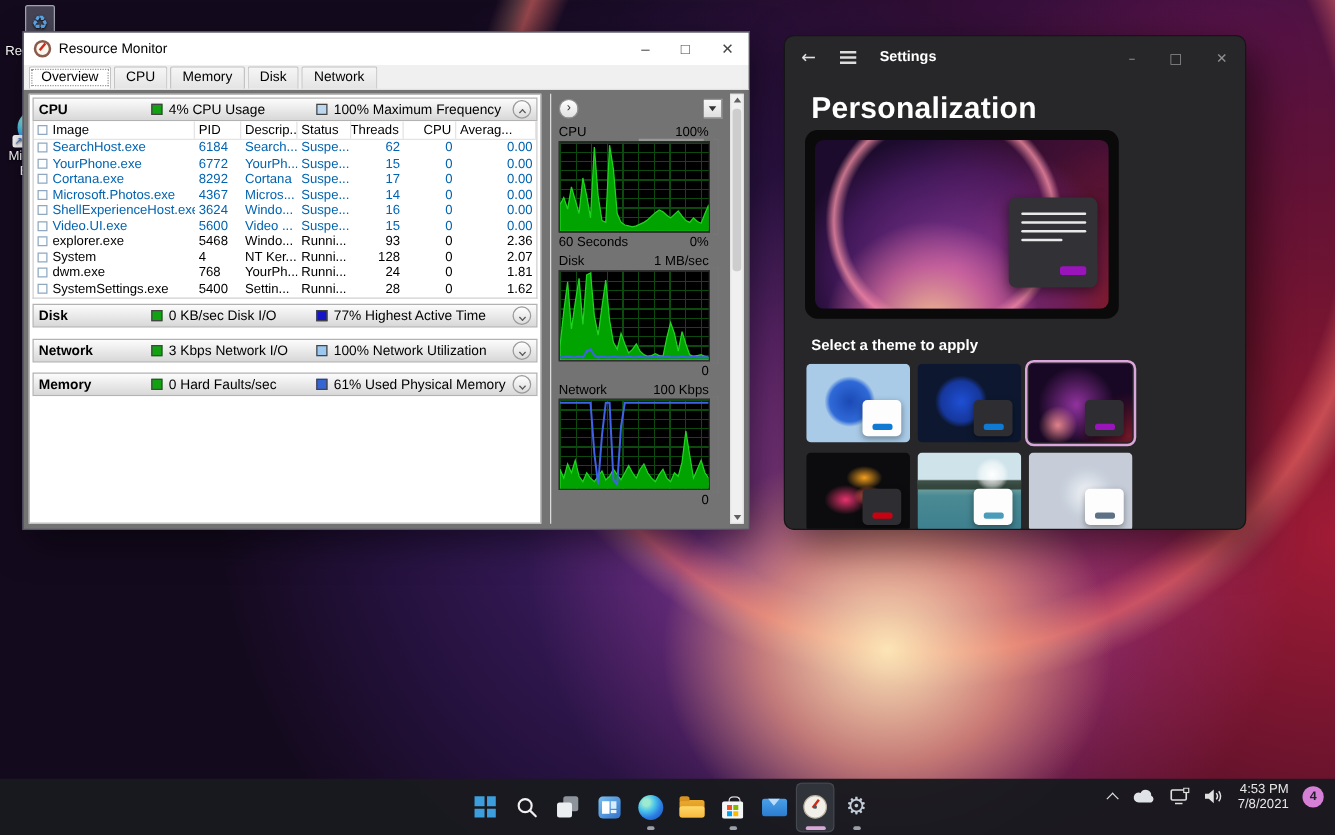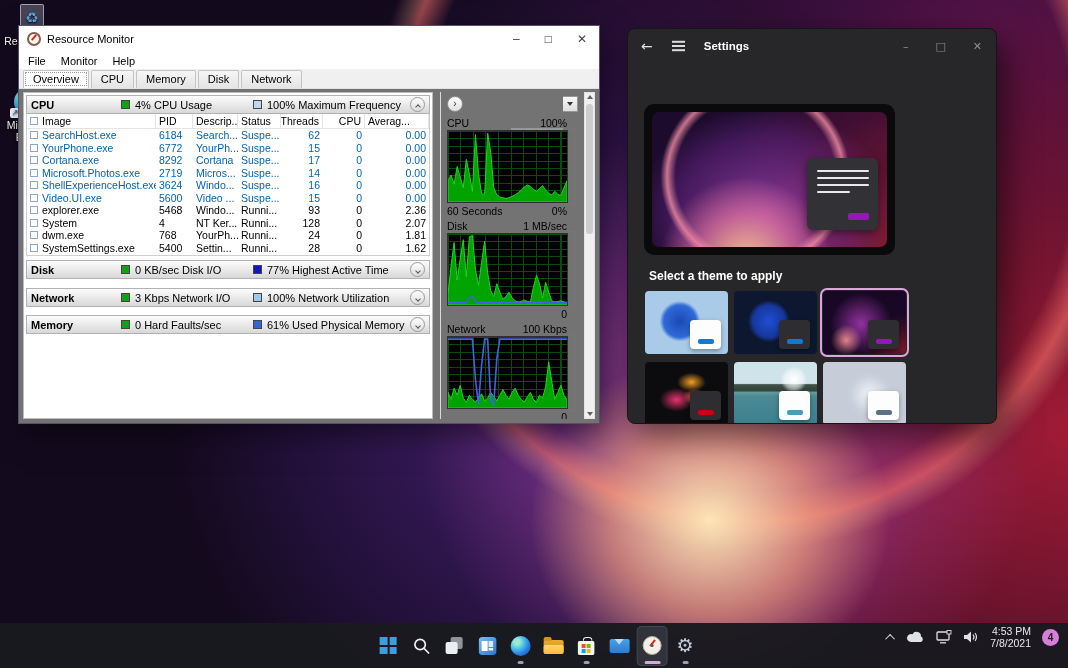--- a/index.html
+++ b/index.html
@@ -196,25 +196,20 @@
   <div class="resmon">
     <div class="rm-titlebar">
       <span class="rm-app-icon"></span>
       <span class="rm-title">Resource Monitor</span>
       <div class="rm-winbtns">
         <span>–</span>
         <span>□</span>
         <span>✕</span>
       </div>
     </div>
-    <div class="rm-menubar" id="rm-menubar">
-        <span class="rm-menu-item">File</span>
-        <span class="rm-menu-item">Monitor</span>
-        <span class="rm-menu-item">Help</span>
-      </div>
     <div class="rm-tabs" id="rm-tabs">
         <div class="rm-tab active">Overview</div>
         <div class="rm-tab">CPU</div>
         <div class="rm-tab">Memory</div>
         <div class="rm-tab">Disk</div>
         <div class="rm-tab">Network</div>
       </div>
     <div class="rm-body">
       <div class="rm-left">
 
@@ -330,21 +325,21 @@
                 <div class="c c6">
                   <span>0.00</span>
                 </div>
               </div>
               <div class="rm-row rm-grid suspended">
                 <div class="c c0">
                   <span class="cb"></span>
                   <span>Microsoft.Photos.exe</span>
                 </div>
                 <div class="c c1">
-                  <span>2719</span>
+                  <span>4367</span>
                 </div>
                 <div class="c c2">
                   <span>Micros...</span>
                 </div>
                 <div class="c c3">
                   <span>Suspe...</span>
                 </div>
                 <div class="c c4">
                   <span>14</span>
                 </div>
@@ -635,20 +630,21 @@
     <div class="st-titlebar">
       <span class="st-back">←</span>
       <span class="st-burger"></span>
       <span class="st-title">Settings</span>
       <div class="st-btns">
         <span>–</span>
         <span>□</span>
         <span>✕</span>
       </div>
     </div>
+    <div class="st-page-title">Personalization</div>
 
     <div class="preview-card">
       <div class="preview-img">
         <div class="preview-mini">
           <span class="pl" style="top:12px; width:52px;"></span>
           <span class="pl" style="top:19px; width:52px;"></span>
           <span class="pl" style="top:26px; width:52px;"></span>
           <span class="pl" style="top:33px; width:33px;"></span>
           <span class="pbtn" style="background: rgb(154, 20, 188);"></span>
         </div>

